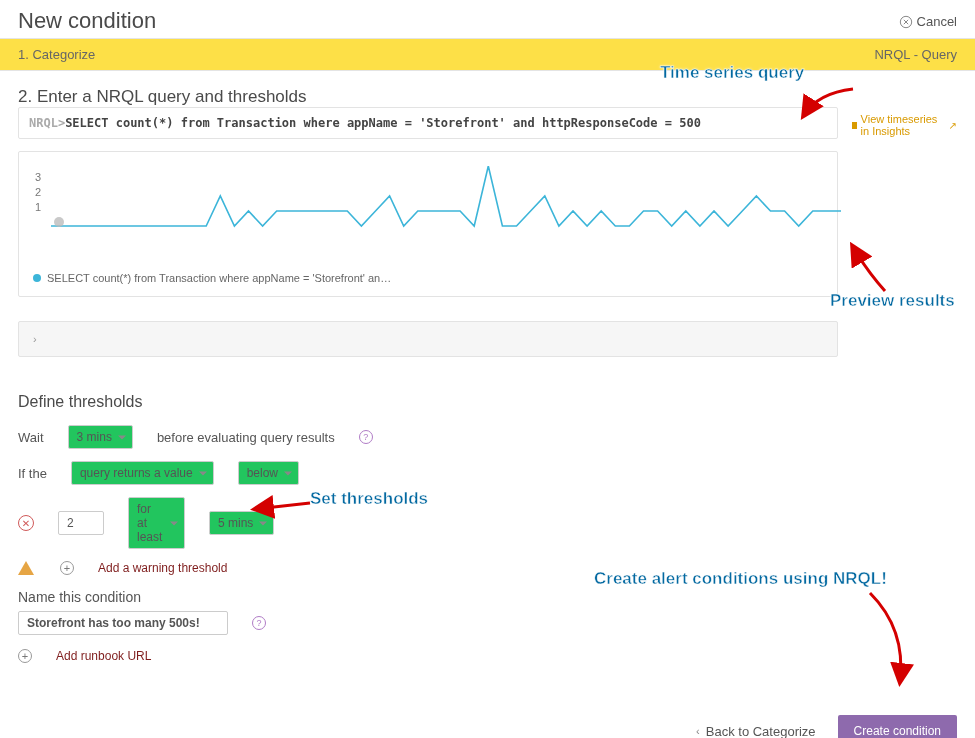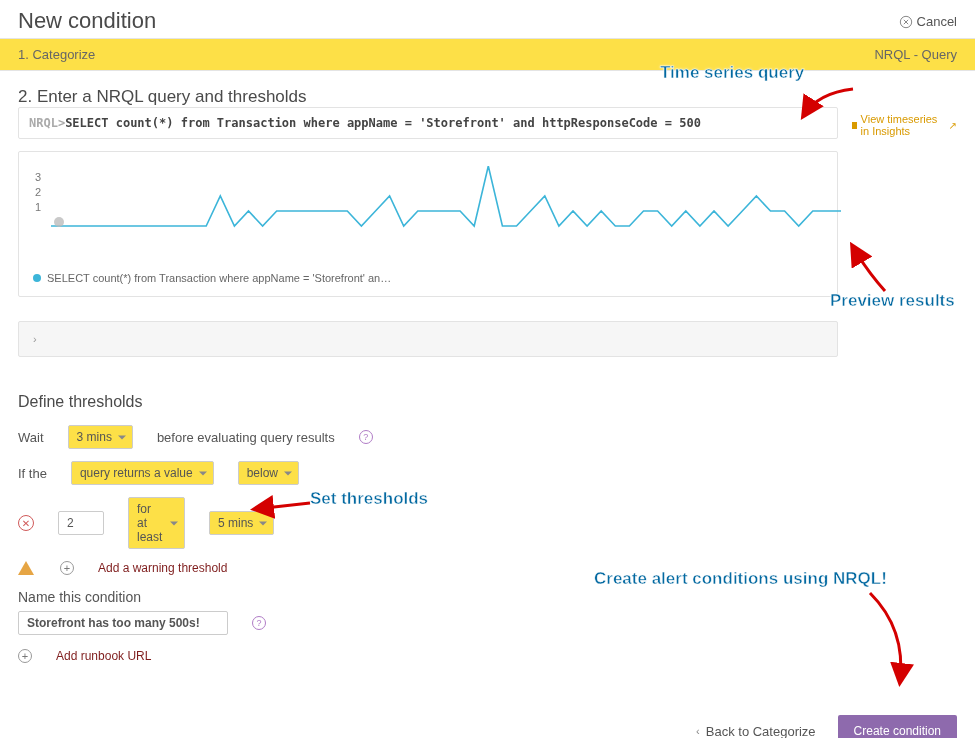--- a/index.html
+++ b/index.html
@@ -121,21 +121,21 @@
     display: flex;
     align-items: center;
     gap: 24px;
     margin-bottom: 12px;
     font-size: 13px;
     color: #555;
   }
   .sel {
     border: 1px solid #ccc;
     border-radius: 2px;
-    background: #fde047;
+    background: #22c55e;
     padding: 4px 20px 4px 8px;
     font-size: 12px;
     color: #555;
     position: relative;
     cursor: pointer;
     display: inline-flex;
     align-items: center;
   }
   .sel::after {
     content: "";

